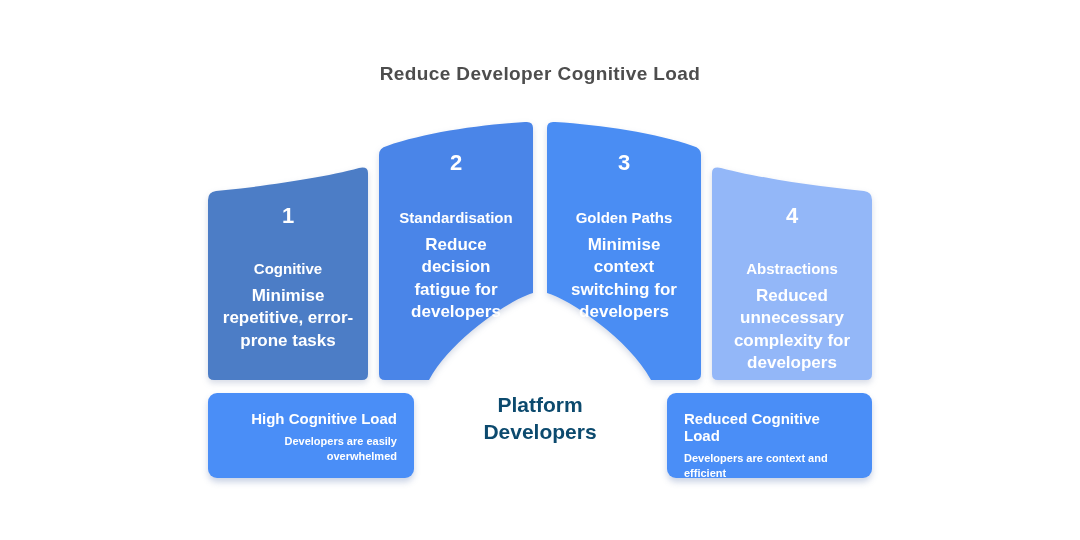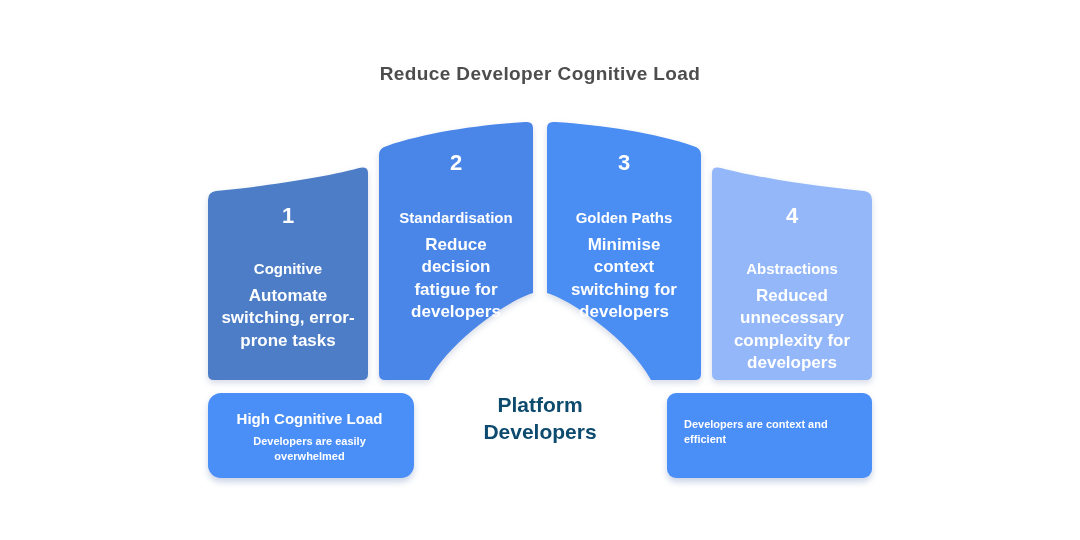--- a/index.html
+++ b/index.html
@@ -25,21 +25,21 @@
   .s2 .seg-title,.s3 .seg-title{margin-top:33px;}
   .s1 .seg-sub{width:146px;}
   .s2 .seg-sub{width:112px;}
   .s3 .seg-sub{width:114px;}
   .s4 .seg-sub{width:136px;}
   .callout{
     position:absolute;top:393px;height:85px;border-radius:9px;color:#fff;
     box-sizing:border-box;padding-top:17px;
     box-shadow:0 4px 6px rgba(80,110,170,.3);
   }
-  .callout-left{left:208px;width:206px;text-align:center;padding-right:17px;padding-left:14px;border-radius:13px;}
+  .callout-left{left:208px;width:206px;text-align:right;padding-right:17px;padding-left:14px;}
   .callout-right{left:667px;width:205px;text-align:left;padding-left:17px;padding-right:14px;}
   .callout-title{font-size:15px;font-weight:bold;}
   .callout-sub{font-size:11px;font-weight:bold;line-height:1.35;margin-top:7px;}
   .center-label{
     position:absolute;left:440px;top:392px;width:200px;text-align:center;
     font-size:21px;font-weight:bold;line-height:1.28;color:#0c4a6e;
   }
 </style>
 </head>
 <body>
@@ -51,21 +51,21 @@
   <svg class="arch" viewBox="0 0 1080 540" xmlns="http://www.w3.org/2000/svg">
     <path d="M 208,374 L 208,200 Q 208,192 216,191 C 268,186 326,177 359,168 Q 368,166 368,173 L 368,374 Q 368,380 362,380 L 214,380 Q 208,380 208,374 Z" fill="#4c7dc6"></path>
     <path d="M 379,374 L 379,155 Q 379,148 387,146 C 424,133 478,125 525,122 Q 533,121 533,128 L 533,293 C 511,299 451,339 429,380 L 385,380 Q 379,380 379,374 Z" fill="#4a85e8"></path>
     <path d="M 701,374 L 701,155 Q 701,148 693,146 C 656,133 602,125 555,122 Q 547,121 547,128 L 547,293 C 569,299 629,339 651,380 L 695,380 Q 701,380 701,374 Z" fill="#4a8df3"></path>
     <path d="M 872,374 L 872,200 Q 872,192 864,191 C 812,186 754,177 721,168 Q 712,166 712,173 L 712,374 Q 712,380 718,380 L 866,380 Q 872,380 872,374 Z" fill="#93b7f8"></path>
   </svg>
 
   <div class="seg-text s1">
     <div class="seg-num">1</div>
     <div class="seg-title">Cognitive</div>
-    <div class="seg-sub">Automate switching, error-prone tasks</div>
+    <div class="seg-sub">Minimise repetitive, error-prone tasks</div>
   </div>
 
   <div class="seg-text s2">
     <div class="seg-num">2</div>
     <div class="seg-title">Standardisation</div>
     <div class="seg-sub">Reduce decision fatigue for developers</div>
   </div>
 
   <div class="seg-text s3">
     <div class="seg-num">3</div>
@@ -83,16 +83,17 @@
     <div class="callout-title">High Cognitive Load</div>
     <div class="callout-sub">Developers are easily overwhelmed</div>
   </div>
 
   <div class="center-label">
     <div>Platform</div>
     <div>Developers</div>
   </div>
 
   <div class="callout callout-right" style="background: rgb(74, 142, 247);">
+    <div class="callout-title">Reduced Cognitive Load</div>
     <div class="callout-sub">Developers are context and efficient</div>
   </div>
 
 </div>
 
 </body></html>

